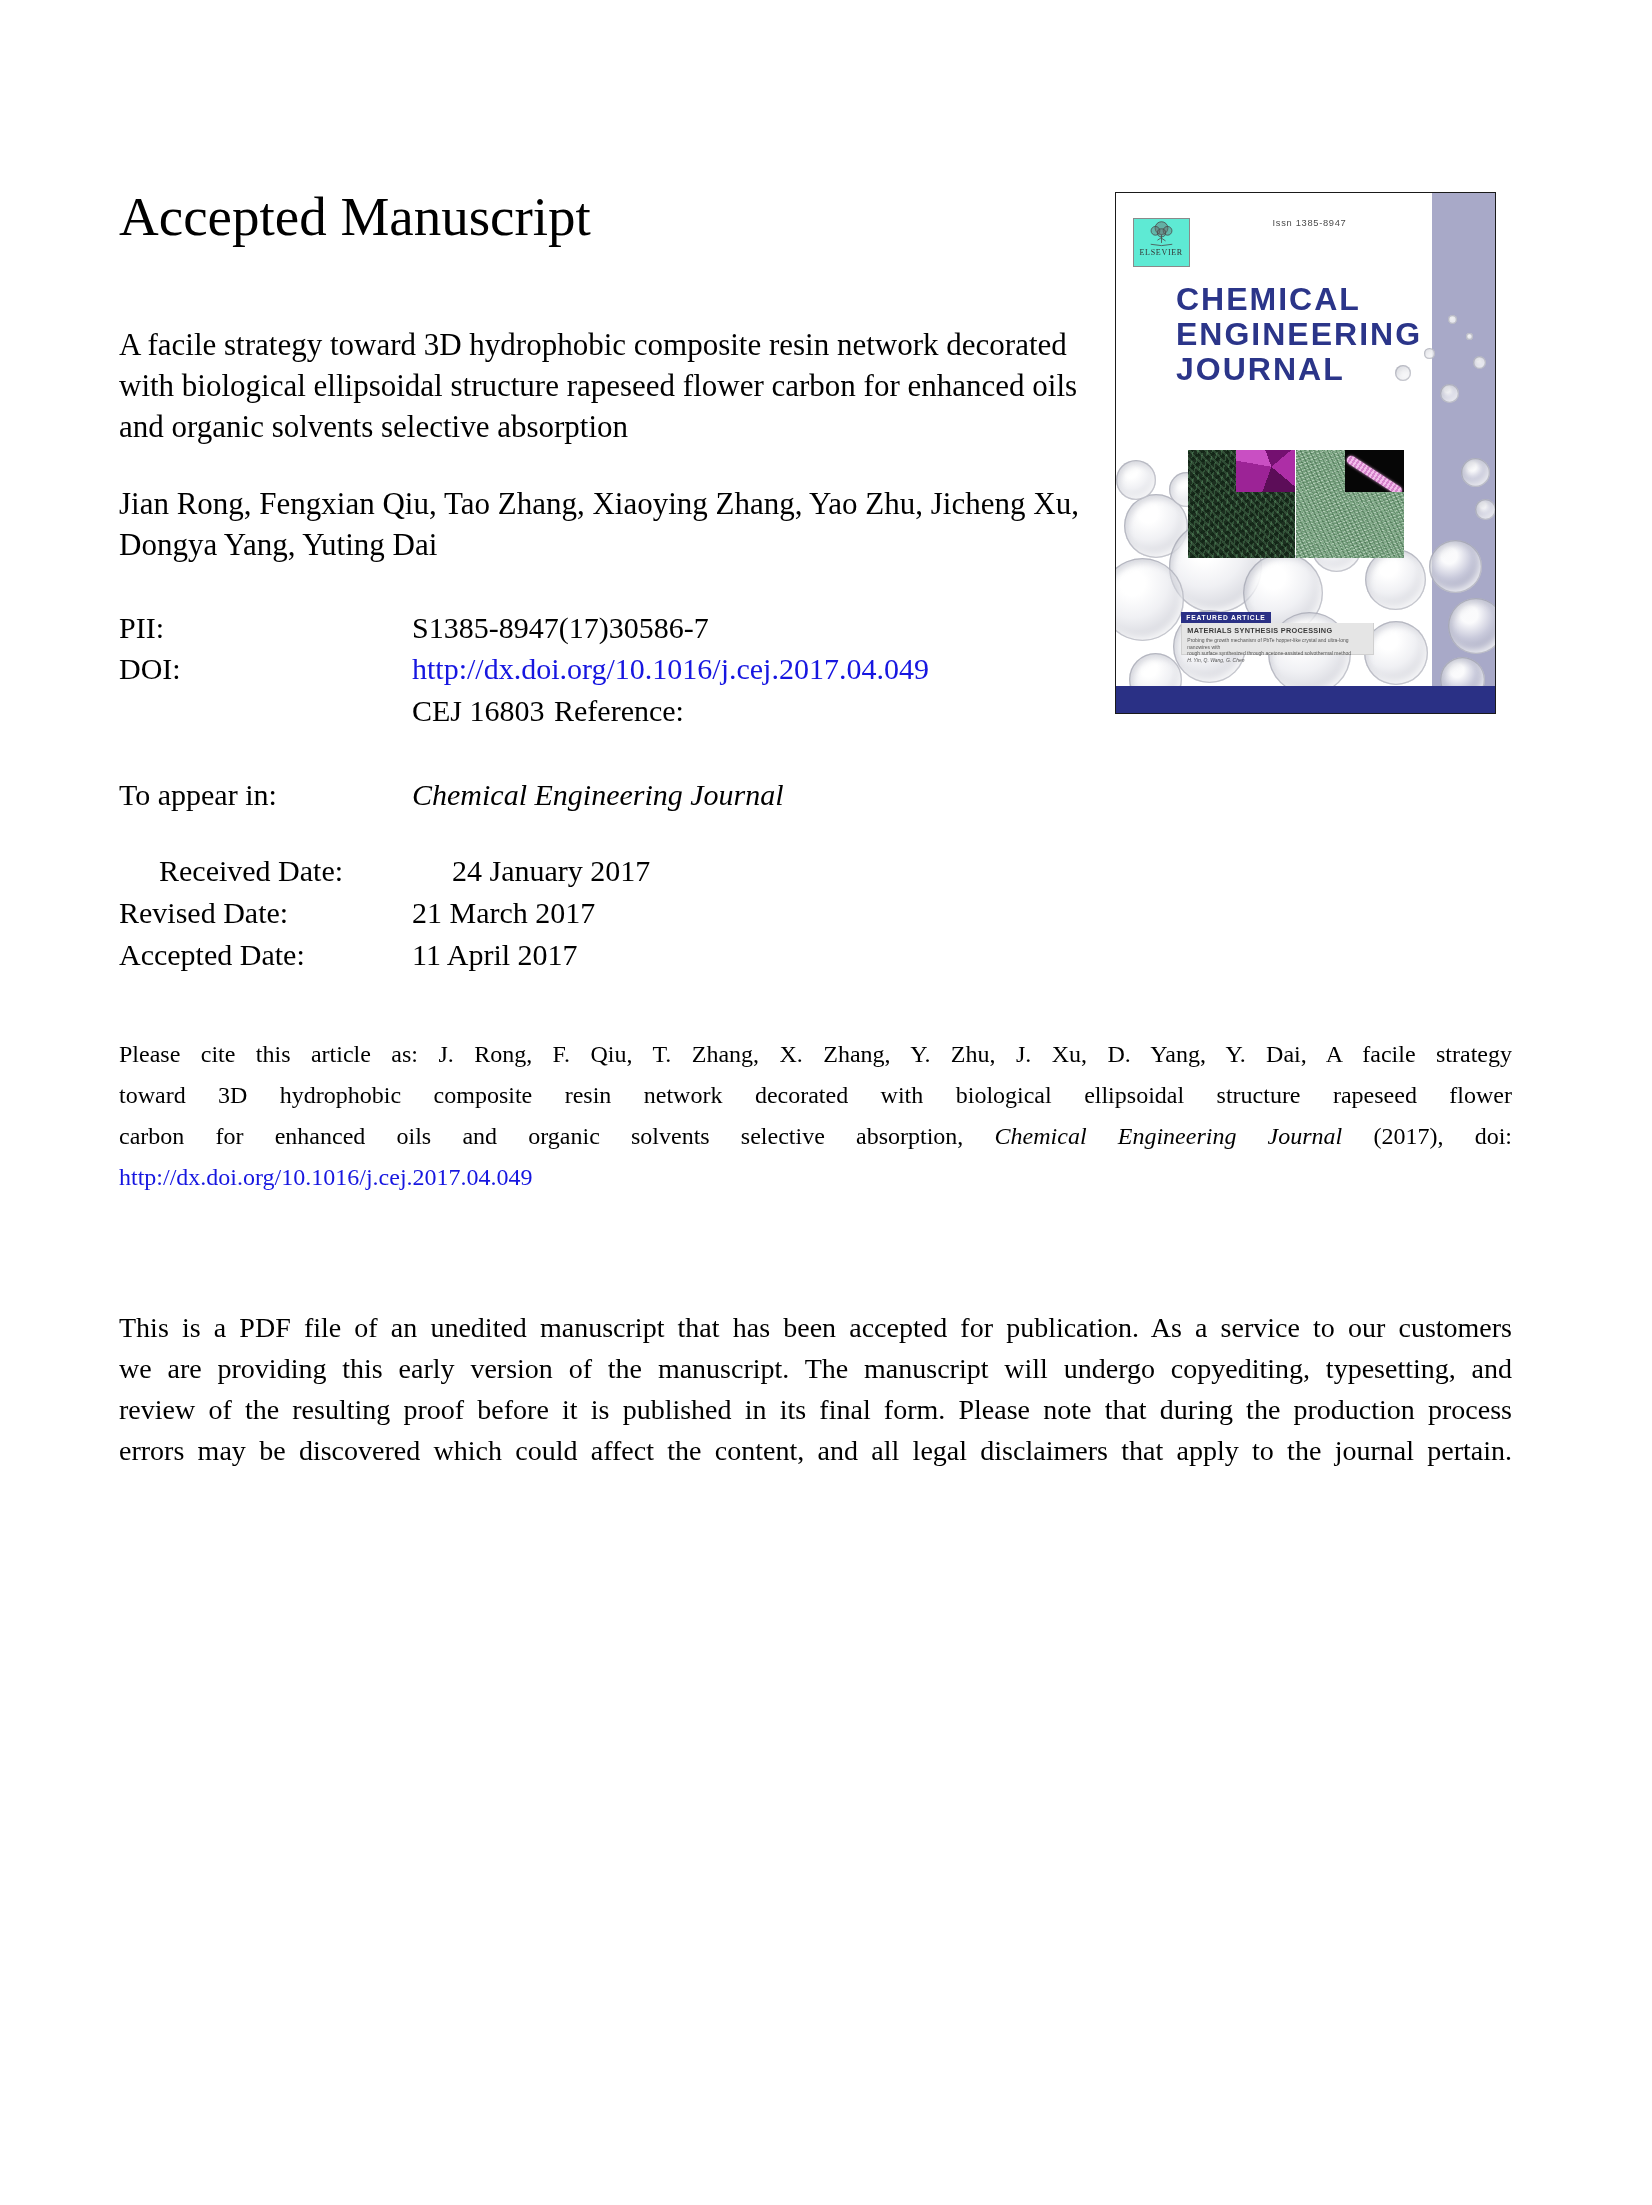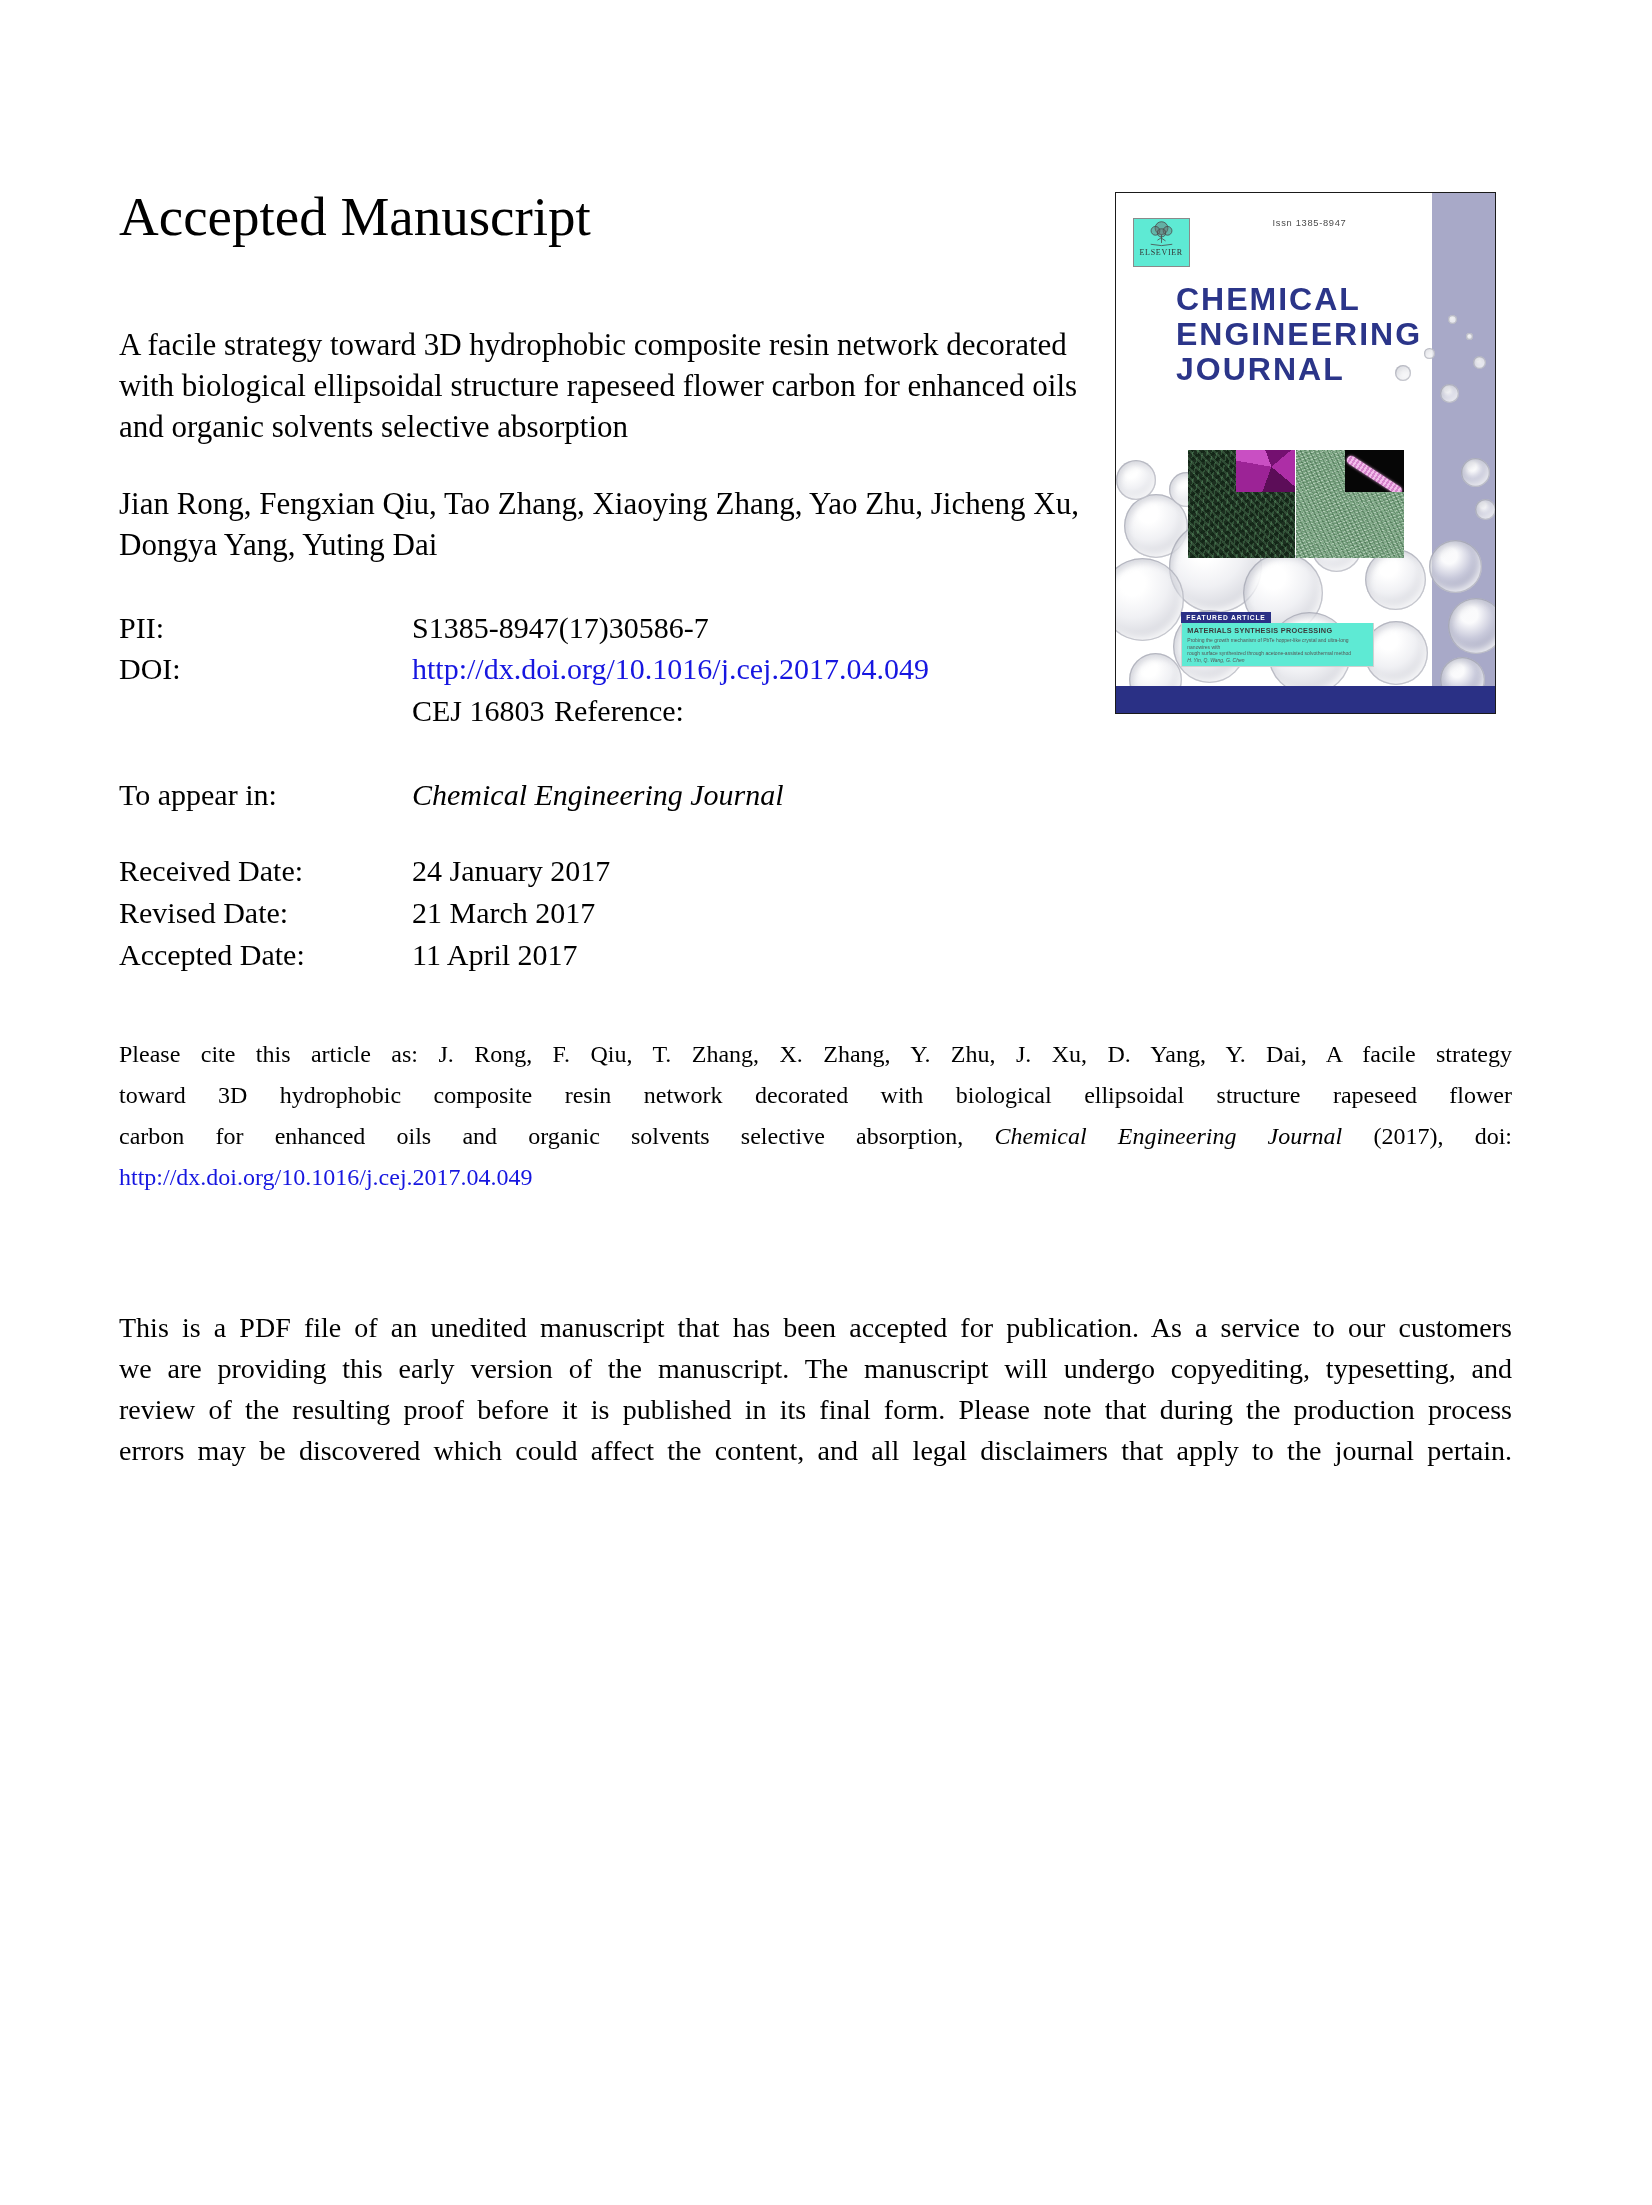--- a/index.html
+++ b/index.html
@@ -43,21 +43,21 @@
     background:repeating-linear-gradient(63deg, rgba(30,70,40,0.30) 0 1.3px, transparent 1.3px 4px),
                repeating-linear-gradient(-22deg, rgba(255,255,255,0.35) 0 0.7px, transparent 0.7px 3.3px),
                repeating-linear-gradient(10deg, rgba(40,90,50,0.25) 0 0.7px, transparent 0.7px 2.7px),
                #84ac8b;}
   .sem-wire{left:229px;top:257px;width:59px;height:42px;background:#060606;}
   .wire-bar{position:absolute;left:5.3px;top:4px;width:64px;height:8.7px;border-radius:4.7px;
     background:repeating-linear-gradient(90deg, #f2bcea 0 2px, #d684cc 2px 4px);
     transform:rotate(33deg);transform-origin:left top;box-shadow:0 0 2.7px rgba(240,170,230,0.8);}
   .feat-banner{left:65px;top:419px;width:90px;height:11.3px;background:var(--navy);color:#fff;
     font-family:"Liberation Sans",sans-serif;font-weight:700;font-size:6.7px;line-height:11.3px;letter-spacing:0.8px;padding-left:5.3px;box-sizing:border-box;}
-  .feat-card{left:65px;top:430px;width:193px;height:44px;background:#5eead4;border:0.7px solid #d0d0d0;border-top:none;
+  .feat-card{left:65px;top:430px;width:193px;height:32px;background:#e5e5e5;border:0.7px solid #d0d0d0;border-top:none;
     font-family:"Liberation Sans",sans-serif;padding:3.3px 5.3px;box-sizing:border-box;}
   .feat-heading{font-size:7.3px;font-weight:700;color:#3a3a3a;letter-spacing:0.3px;margin-bottom:2px;}
   .feat-line{font-size:5px;color:#555;line-height:6.3px;}
   .feat-authors{font-size:5px;color:#555;font-style:italic;margin-top:1.3px;}
   .navy-band{left:0;top:493px;width:379px;height:28px;background:var(--navy);}
 </style>
 </head>
 <body>
 
 <div class="abs doc-title">Accepted Manuscript</div>
@@ -84,21 +84,21 @@
 <div class="abs meta-row" style="top:690px;text-align:center;">
   <span class="label">Reference:</span>
   <span class="value">CEJ 16803</span>
 </div>
 
 <div class="abs meta-row" style="top:774px;">
   <span class="label">To appear in:</span>
   <span class="value italic">Chemical Engineering Journal</span>
 </div>
 
-<div class="abs meta-row" style="top:850px;">
+<div class="abs meta-row" style="top:850px;margin-left:40px;">
   <span class="label">Received Date:</span>
   <span class="value">24 January 2017</span>
 </div>
 <div class="abs meta-row" style="top:892px;">
   <span class="label">Revised Date:</span>
   <span class="value">21 March 2017</span>
 </div>
 <div class="abs meta-row" style="top:934px;">
   <span class="label">Accepted Date:</span>
   <span class="value">11 April 2017</span>

